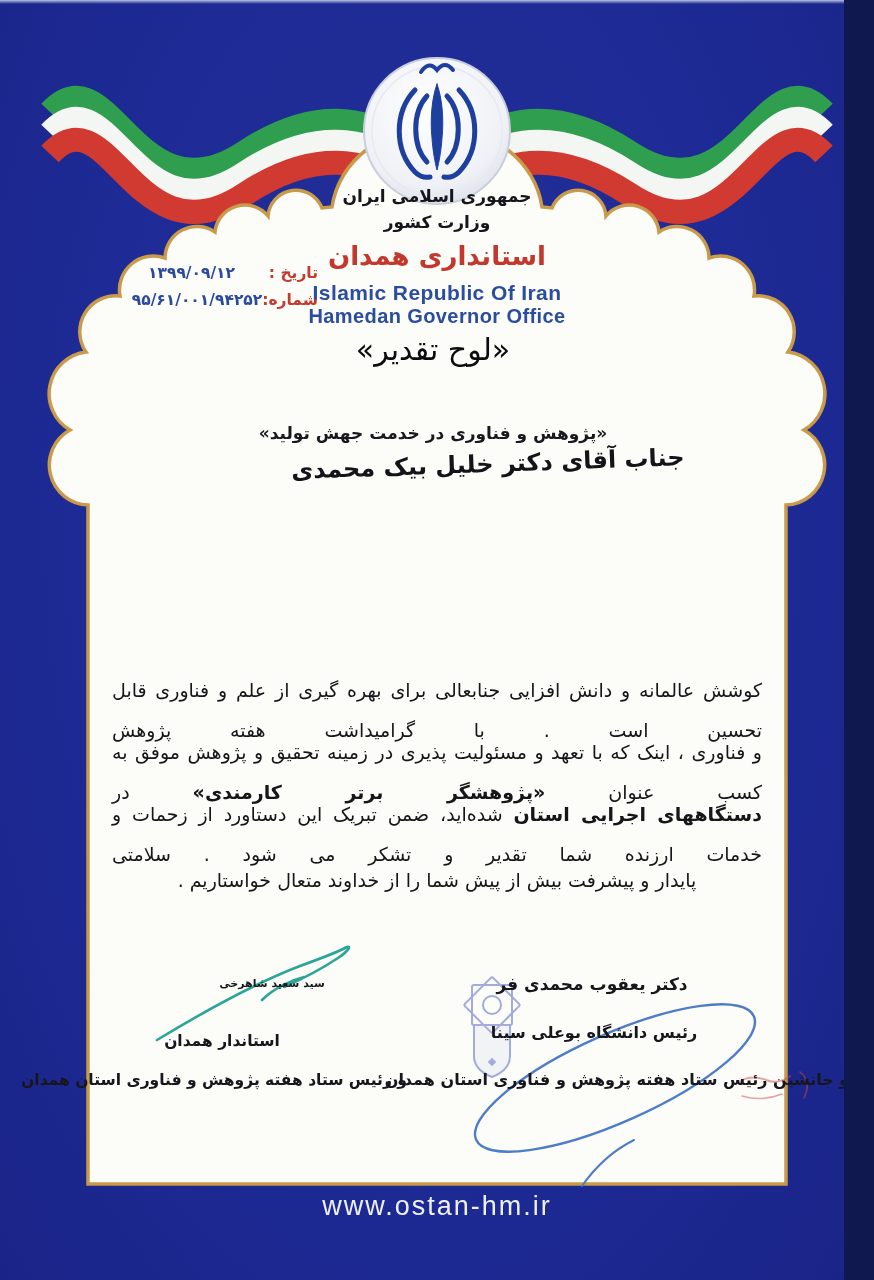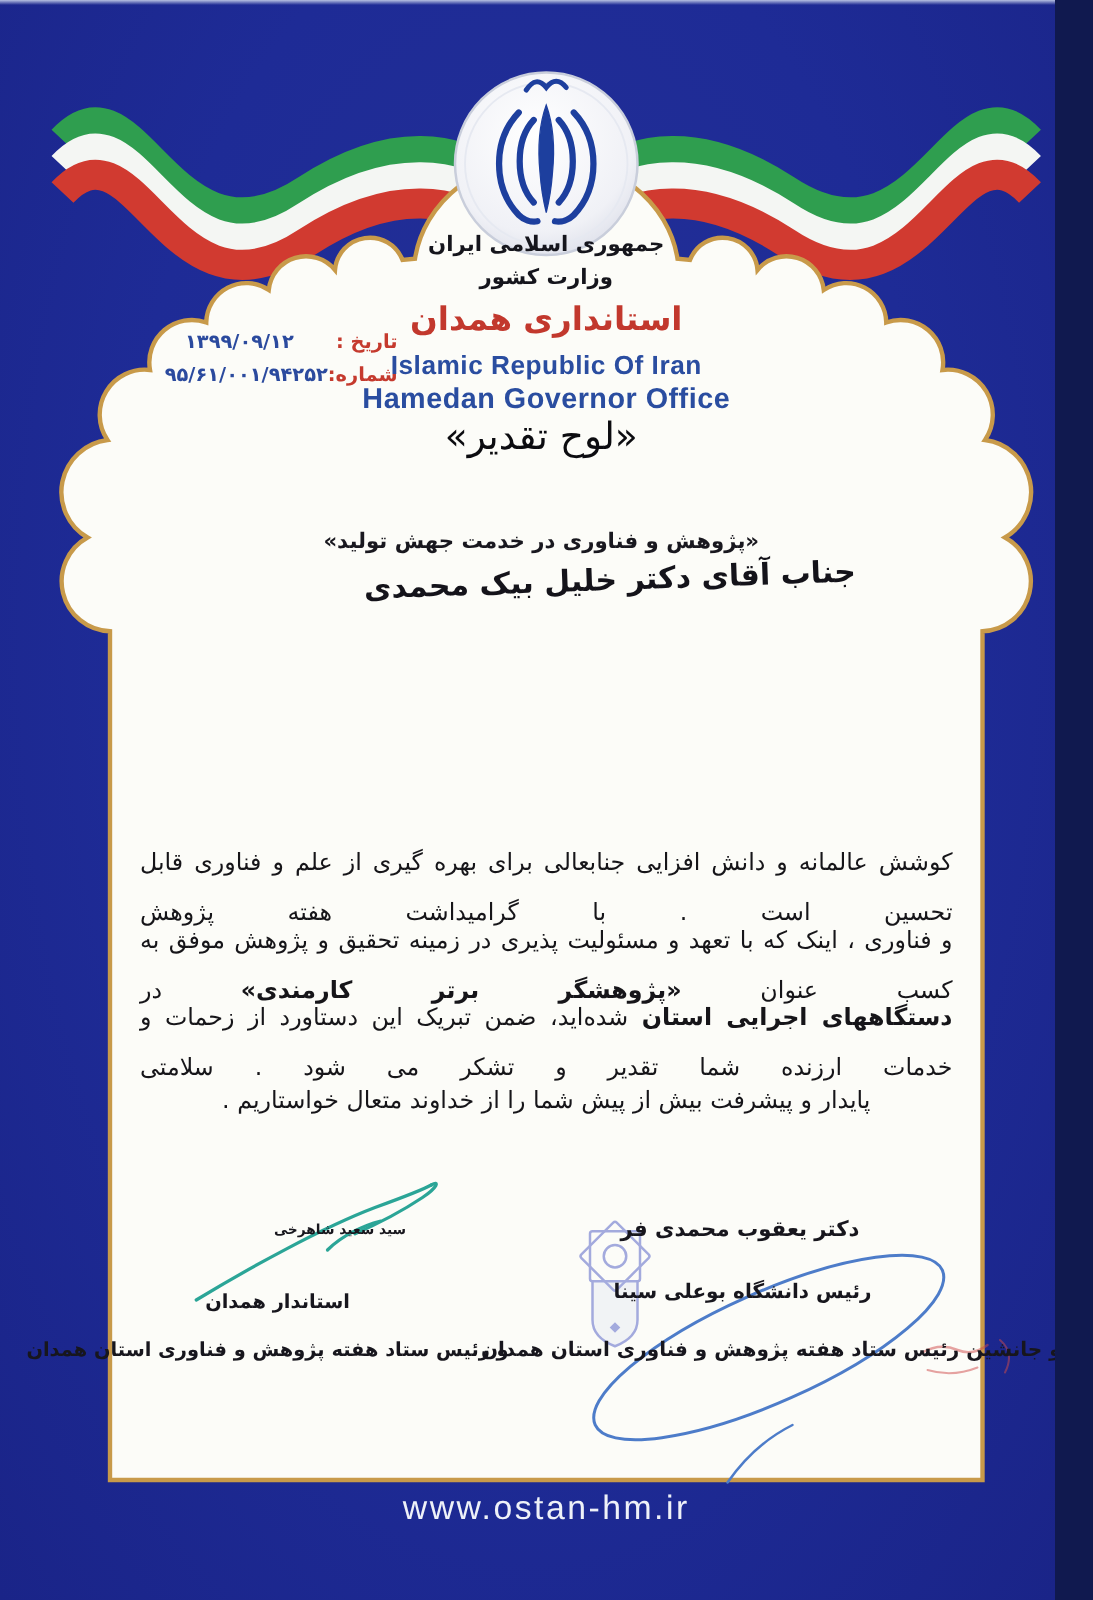--- a/index.html
+++ b/index.html
@@ -9,21 +9,21 @@
   .abs{position:absolute;}
   .fa{font-family:"DejaVu Sans",sans-serif;direction:rtl;}
   .en{font-family:"Liberation Sans",sans-serif;}
   .cx{transform:translateX(-50%);white-space:nowrap;}
   svg{display:block;}
   #gfx{position:absolute;left:0;top:0;}
   .hdr-fa1{left:437px;top:186px;font-size:17px;font-weight:600;color:#15151c;}
   .hdr-fa2{left:437px;top:212px;font-size:17px;font-weight:600;color:#15151c;}
   .hdr-fa3{left:437px;top:241px;font-size:26px;font-weight:700;color:#c2382d;}
   .hdr-en1{left:437px;top:281px;font-size:21px;font-weight:600;color:#2a4da0;letter-spacing:.4px;}
-  .hdr-en2{left:437px;top:305px;font-size:23px;font-weight:600;color:#2a4da0;letter-spacing:.4px;}
+  .hdr-en2{left:437px;top:305px;font-size:20px;font-weight:600;color:#2a4da0;letter-spacing:.4px;}
   .meta{left:148px;top:260px;width:170px;font-size:15.5px;}
   .meta .row{display:flex;justify-content:space-between;direction:rtl;line-height:27px;}
   .meta .lbl{color:#c53a2e;font-weight:600;}
   .meta .val{color:#2b4a9e;font-weight:600;}
   .title{left:433px;top:332px;font-size:30px;font-weight:400;color:#0c0c10;}
   .slogan{left:433px;top:391px;font-size:17px;font-weight:700;color:#19181f;margin-top:32px;}
   .recipient{right:159px;top:450px;font-size:24px;font-weight:600;color:#14131a;
              white-space:nowrap;transform:rotate(-2deg);}
   .bline{left:112px;width:650px;font-size:19px;line-height:40px;color:#161519;
          text-align:justify;text-align-last:justify;}

